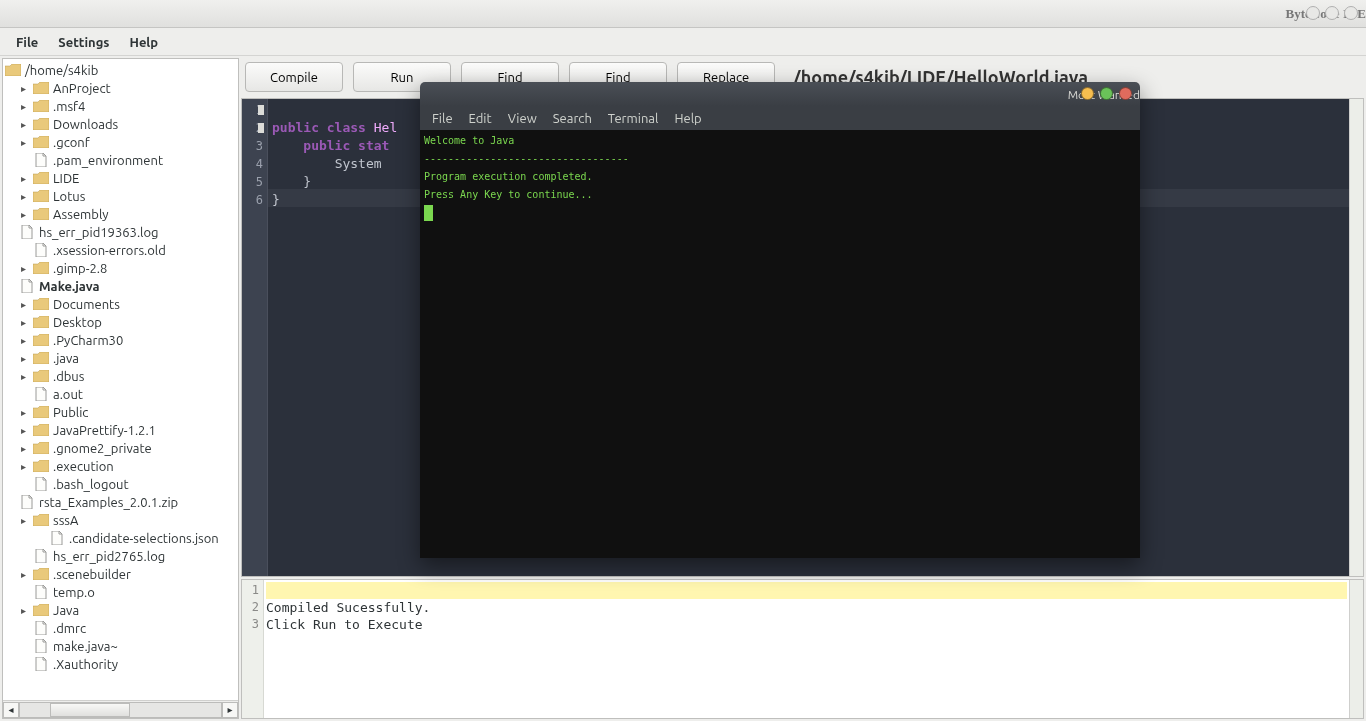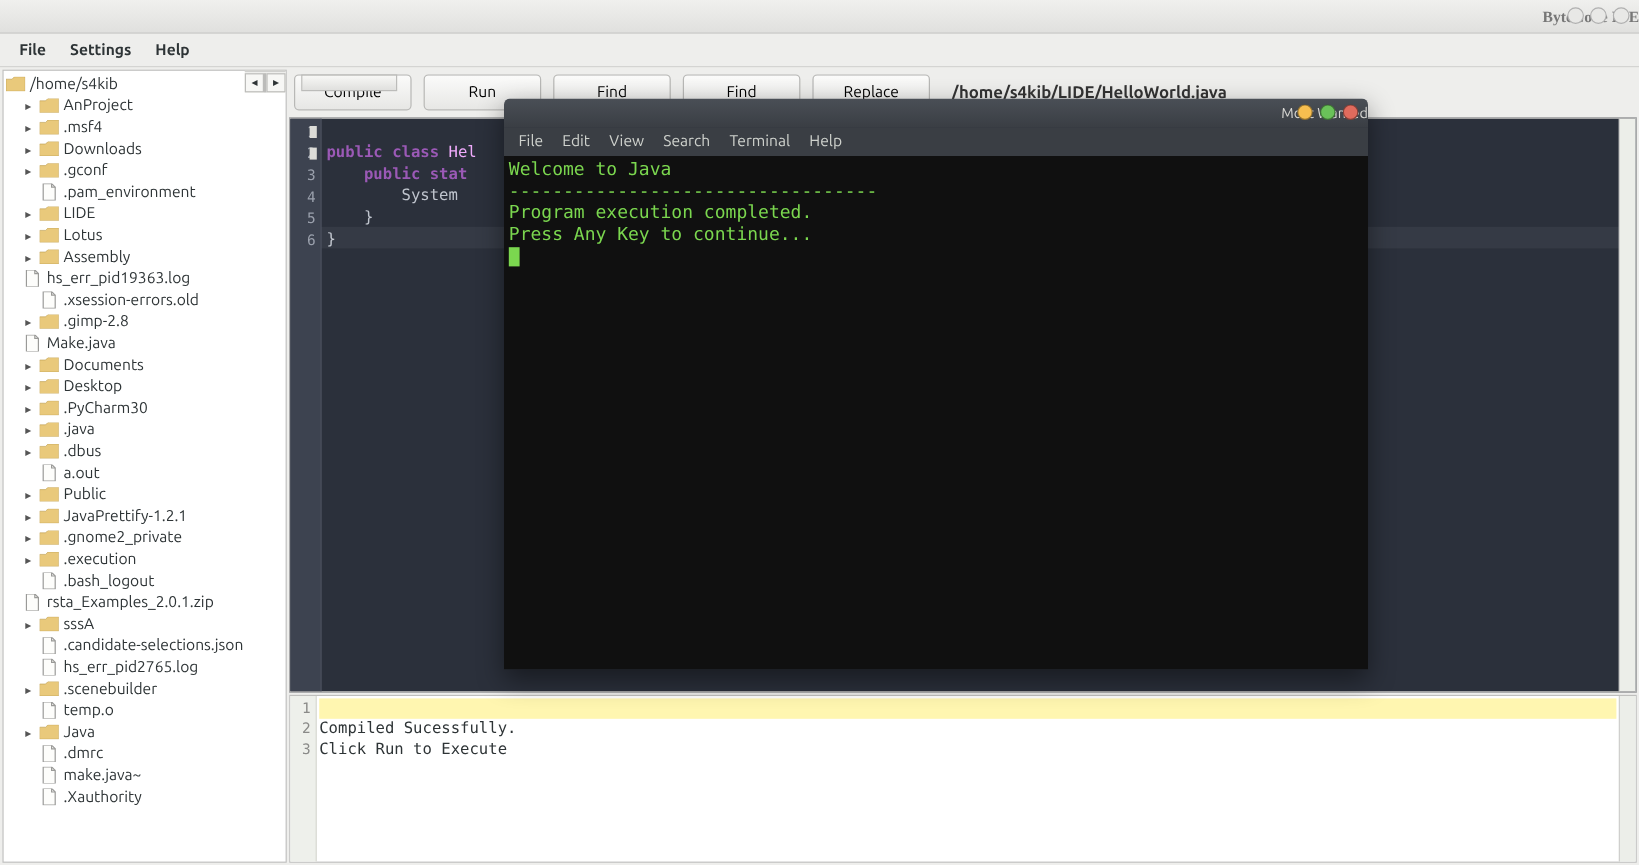--- a/index.html
+++ b/index.html
@@ -62,21 +62,21 @@
     height: calc(721px - 56px);
     position: relative;
   }
   
   .filetree-wrap {
     width: 237px;
     background: #fff;
     border: 1px solid #bfbfbd;
     margin: 2px;
     display: flex;
-    flex-direction: row;
+    flex-direction: column;
     position: relative;
   }
   .filetree {
     flex: 1;
     overflow: hidden;
     padding-top: 2px;
   }
   .filetree .node {
     display: flex;
     align-items: center;
@@ -138,21 +138,21 @@
     width: 98px; height: 30px;
     background: linear-gradient(to bottom, #fbfbfa, #e7e7e5);
     border: 1px solid #b8b8b6;
     border-radius: 4px;
     font-size: 13px;
     font-family: inherit;
     cursor: pointer;
   }
   .toolbar .path {
     margin-left: 8px;
-    font-size: 14px;
+    font-size: 18px;
     font-weight: bold;
     color: #333;
   }
   
   .editor-wrap {
     flex: 1;
     display: flex;
     background: #2b303b;
     border: 1px solid #bfbfbd;
     position: relative;
@@ -257,21 +257,21 @@
     display:flex; align-items:center;
     padding: 0 4px;
     font-size: 13px;
   }
   .term-menu span { padding: 0 8px; cursor:pointer; }
   .term-body {
     flex:1;
     background: #101010;
     color: #7bd74f;
     font-family: "DejaVu Sans Mono", monospace;
-    font-size: 15px;
+    font-size: 10px;
     line-height: 18px;
     padding: 2px 4px;
     white-space: pre;
     position: relative;
   }
   .term-cursor {
     display:inline-block; width:9px; height:16px; background:#7bd74f; vertical-align:middle;
   }
 </style>
 </head>
@@ -399,151 +399,151 @@
         </div>
         <div class="node" style="padding-left: 18px;">
           <span class="expander">▸</span>
           <span class="icon">
             <svg width="16" height="12" viewBox="0 0 16 12">
               <path d="M0 2 L5 2 L7 0 L16 0 L16 12 L0 12 Z" fill="#e9c97b" stroke="#b89a4d" stroke-width="0.5"></path>
             </svg>
           </span>
           <span class="label">.gimp-2.8</span>
         </div>
+        <div class="node" style=" font-weight: bold;">
+          <span class="expander"></span>
+          <span class="icon">
+            <svg width="12" height="14" viewBox="0 0 12 14">
+              <path d="M1 0 L8 0 L11 3 L11 14 L1 14 Z" fill="#fdfdfb" stroke="#9a9a98" stroke-width="1"></path>
+              <path d="M8 0 L8 3 L11 3" fill="none" stroke="#9a9a98" stroke-width="1"></path>
+            </svg>
+          </span>
+          <span class="label">Make.java</span>
+        </div>
+        <div class="node" style="padding-left: 18px;">
+          <span class="expander">▸</span>
+          <span class="icon">
+            <svg width="16" height="12" viewBox="0 0 16 12">
+              <path d="M0 2 L5 2 L7 0 L16 0 L16 12 L0 12 Z" fill="#e9c97b" stroke="#b89a4d" stroke-width="0.5"></path>
+            </svg>
+          </span>
+          <span class="label">Documents</span>
+        </div>
+        <div class="node" style="padding-left: 18px;">
+          <span class="expander">▸</span>
+          <span class="icon">
+            <svg width="16" height="12" viewBox="0 0 16 12">
+              <path d="M0 2 L5 2 L7 0 L16 0 L16 12 L0 12 Z" fill="#e9c97b" stroke="#b89a4d" stroke-width="0.5"></path>
+            </svg>
+          </span>
+          <span class="label">Desktop</span>
+        </div>
+        <div class="node" style="padding-left: 18px;">
+          <span class="expander">▸</span>
+          <span class="icon">
+            <svg width="16" height="12" viewBox="0 0 16 12">
+              <path d="M0 2 L5 2 L7 0 L16 0 L16 12 L0 12 Z" fill="#e9c97b" stroke="#b89a4d" stroke-width="0.5"></path>
+            </svg>
+          </span>
+          <span class="label">.PyCharm30</span>
+        </div>
+        <div class="node" style="padding-left: 18px;">
+          <span class="expander">▸</span>
+          <span class="icon">
+            <svg width="16" height="12" viewBox="0 0 16 12">
+              <path d="M0 2 L5 2 L7 0 L16 0 L16 12 L0 12 Z" fill="#e9c97b" stroke="#b89a4d" stroke-width="0.5"></path>
+            </svg>
+          </span>
+          <span class="label">.java</span>
+        </div>
+        <div class="node" style="padding-left: 18px;">
+          <span class="expander">▸</span>
+          <span class="icon">
+            <svg width="16" height="12" viewBox="0 0 16 12">
+              <path d="M0 2 L5 2 L7 0 L16 0 L16 12 L0 12 Z" fill="#e9c97b" stroke="#b89a4d" stroke-width="0.5"></path>
+            </svg>
+          </span>
+          <span class="label">.dbus</span>
+        </div>
+        <div class="node" style="padding-left: 18px;">
+          <span class="expander"></span>
+          <span class="icon">
+            <svg width="12" height="14" viewBox="0 0 12 14">
+              <path d="M1 0 L8 0 L11 3 L11 14 L1 14 Z" fill="#fdfdfb" stroke="#9a9a98" stroke-width="1"></path>
+              <path d="M8 0 L8 3 L11 3" fill="none" stroke="#9a9a98" stroke-width="1"></path>
+            </svg>
+          </span>
+          <span class="label">a.out</span>
+        </div>
+        <div class="node" style="padding-left: 18px;">
+          <span class="expander">▸</span>
+          <span class="icon">
+            <svg width="16" height="12" viewBox="0 0 16 12">
+              <path d="M0 2 L5 2 L7 0 L16 0 L16 12 L0 12 Z" fill="#e9c97b" stroke="#b89a4d" stroke-width="0.5"></path>
+            </svg>
+          </span>
+          <span class="label">Public</span>
+        </div>
+        <div class="node" style="padding-left: 18px;">
+          <span class="expander">▸</span>
+          <span class="icon">
+            <svg width="16" height="12" viewBox="0 0 16 12">
+              <path d="M0 2 L5 2 L7 0 L16 0 L16 12 L0 12 Z" fill="#e9c97b" stroke="#b89a4d" stroke-width="0.5"></path>
+            </svg>
+          </span>
+          <span class="label">JavaPrettify-1.2.1</span>
+        </div>
+        <div class="node" style="padding-left: 18px;">
+          <span class="expander">▸</span>
+          <span class="icon">
+            <svg width="16" height="12" viewBox="0 0 16 12">
+              <path d="M0 2 L5 2 L7 0 L16 0 L16 12 L0 12 Z" fill="#e9c97b" stroke="#b89a4d" stroke-width="0.5"></path>
+            </svg>
+          </span>
+          <span class="label">.gnome2_private</span>
+        </div>
+        <div class="node" style="padding-left: 18px;">
+          <span class="expander">▸</span>
+          <span class="icon">
+            <svg width="16" height="12" viewBox="0 0 16 12">
+              <path d="M0 2 L5 2 L7 0 L16 0 L16 12 L0 12 Z" fill="#e9c97b" stroke="#b89a4d" stroke-width="0.5"></path>
+            </svg>
+          </span>
+          <span class="label">.execution</span>
+        </div>
+        <div class="node" style="padding-left: 18px;">
+          <span class="expander"></span>
+          <span class="icon">
+            <svg width="12" height="14" viewBox="0 0 12 14">
+              <path d="M1 0 L8 0 L11 3 L11 14 L1 14 Z" fill="#fdfdfb" stroke="#9a9a98" stroke-width="1"></path>
+              <path d="M8 0 L8 3 L11 3" fill="none" stroke="#9a9a98" stroke-width="1"></path>
+            </svg>
+          </span>
+          <span class="label">.bash_logout</span>
+        </div>
         <div class="node" style="">
           <span class="expander"></span>
           <span class="icon">
             <svg width="12" height="14" viewBox="0 0 12 14">
               <path d="M1 0 L8 0 L11 3 L11 14 L1 14 Z" fill="#fdfdfb" stroke="#9a9a98" stroke-width="1"></path>
               <path d="M8 0 L8 3 L11 3" fill="none" stroke="#9a9a98" stroke-width="1"></path>
             </svg>
           </span>
-          <span class="label">Make.java</span>
-        </div>
-        <div class="node" style="padding-left: 18px;">
-          <span class="expander">▸</span>
-          <span class="icon">
-            <svg width="16" height="12" viewBox="0 0 16 12">
-              <path d="M0 2 L5 2 L7 0 L16 0 L16 12 L0 12 Z" fill="#e9c97b" stroke="#b89a4d" stroke-width="0.5"></path>
-            </svg>
-          </span>
-          <span class="label">Documents</span>
-        </div>
-        <div class="node" style="padding-left: 18px;">
-          <span class="expander">▸</span>
-          <span class="icon">
-            <svg width="16" height="12" viewBox="0 0 16 12">
-              <path d="M0 2 L5 2 L7 0 L16 0 L16 12 L0 12 Z" fill="#e9c97b" stroke="#b89a4d" stroke-width="0.5"></path>
-            </svg>
-          </span>
-          <span class="label">Desktop</span>
-        </div>
-        <div class="node" style="padding-left: 18px;">
-          <span class="expander">▸</span>
-          <span class="icon">
-            <svg width="16" height="12" viewBox="0 0 16 12">
-              <path d="M0 2 L5 2 L7 0 L16 0 L16 12 L0 12 Z" fill="#e9c97b" stroke="#b89a4d" stroke-width="0.5"></path>
-            </svg>
-          </span>
-          <span class="label">.PyCharm30</span>
-        </div>
-        <div class="node" style="padding-left: 18px;">
-          <span class="expander">▸</span>
-          <span class="icon">
-            <svg width="16" height="12" viewBox="0 0 16 12">
-              <path d="M0 2 L5 2 L7 0 L16 0 L16 12 L0 12 Z" fill="#e9c97b" stroke="#b89a4d" stroke-width="0.5"></path>
-            </svg>
-          </span>
-          <span class="label">.java</span>
-        </div>
-        <div class="node" style="padding-left: 18px;">
-          <span class="expander">▸</span>
-          <span class="icon">
-            <svg width="16" height="12" viewBox="0 0 16 12">
-              <path d="M0 2 L5 2 L7 0 L16 0 L16 12 L0 12 Z" fill="#e9c97b" stroke="#b89a4d" stroke-width="0.5"></path>
-            </svg>
-          </span>
-          <span class="label">.dbus</span>
-        </div>
-        <div class="node" style="padding-left: 18px;">
-          <span class="expander"></span>
-          <span class="icon">
-            <svg width="12" height="14" viewBox="0 0 12 14">
-              <path d="M1 0 L8 0 L11 3 L11 14 L1 14 Z" fill="#fdfdfb" stroke="#9a9a98" stroke-width="1"></path>
-              <path d="M8 0 L8 3 L11 3" fill="none" stroke="#9a9a98" stroke-width="1"></path>
-            </svg>
-          </span>
-          <span class="label">a.out</span>
-        </div>
-        <div class="node" style="padding-left: 18px;">
-          <span class="expander">▸</span>
-          <span class="icon">
-            <svg width="16" height="12" viewBox="0 0 16 12">
-              <path d="M0 2 L5 2 L7 0 L16 0 L16 12 L0 12 Z" fill="#e9c97b" stroke="#b89a4d" stroke-width="0.5"></path>
-            </svg>
-          </span>
-          <span class="label">Public</span>
-        </div>
-        <div class="node" style="padding-left: 18px;">
-          <span class="expander">▸</span>
-          <span class="icon">
-            <svg width="16" height="12" viewBox="0 0 16 12">
-              <path d="M0 2 L5 2 L7 0 L16 0 L16 12 L0 12 Z" fill="#e9c97b" stroke="#b89a4d" stroke-width="0.5"></path>
-            </svg>
-          </span>
-          <span class="label">JavaPrettify-1.2.1</span>
-        </div>
-        <div class="node" style="padding-left: 18px;">
-          <span class="expander">▸</span>
-          <span class="icon">
-            <svg width="16" height="12" viewBox="0 0 16 12">
-              <path d="M0 2 L5 2 L7 0 L16 0 L16 12 L0 12 Z" fill="#e9c97b" stroke="#b89a4d" stroke-width="0.5"></path>
-            </svg>
-          </span>
-          <span class="label">.gnome2_private</span>
-        </div>
-        <div class="node" style="padding-left: 18px;">
-          <span class="expander">▸</span>
-          <span class="icon">
-            <svg width="16" height="12" viewBox="0 0 16 12">
-              <path d="M0 2 L5 2 L7 0 L16 0 L16 12 L0 12 Z" fill="#e9c97b" stroke="#b89a4d" stroke-width="0.5"></path>
-            </svg>
-          </span>
-          <span class="label">.execution</span>
-        </div>
-        <div class="node" style="padding-left: 18px;">
-          <span class="expander"></span>
-          <span class="icon">
-            <svg width="12" height="14" viewBox="0 0 12 14">
-              <path d="M1 0 L8 0 L11 3 L11 14 L1 14 Z" fill="#fdfdfb" stroke="#9a9a98" stroke-width="1"></path>
-              <path d="M8 0 L8 3 L11 3" fill="none" stroke="#9a9a98" stroke-width="1"></path>
-            </svg>
-          </span>
-          <span class="label">.bash_logout</span>
-        </div>
-        <div class="node" style="">
-          <span class="expander"></span>
-          <span class="icon">
-            <svg width="12" height="14" viewBox="0 0 12 14">
-              <path d="M1 0 L8 0 L11 3 L11 14 L1 14 Z" fill="#fdfdfb" stroke="#9a9a98" stroke-width="1"></path>
-              <path d="M8 0 L8 3 L11 3" fill="none" stroke="#9a9a98" stroke-width="1"></path>
-            </svg>
-          </span>
           <span class="label">rsta_Examples_2.0.1.zip</span>
         </div>
         <div class="node" style="padding-left: 18px;">
           <span class="expander">▸</span>
           <span class="icon">
             <svg width="16" height="12" viewBox="0 0 16 12">
               <path d="M0 2 L5 2 L7 0 L16 0 L16 12 L0 12 Z" fill="#e9c97b" stroke="#b89a4d" stroke-width="0.5"></path>
             </svg>
           </span>
           <span class="label">sssA</span>
         </div>
-        <div class="node" style="padding-left: 18px;">
+        <div class="node" style="padding-left: 34px;">
           <span class="expander"></span>
           <span class="icon">
             <svg width="12" height="14" viewBox="0 0 12 14">
               <path d="M1 0 L8 0 L11 3 L11 14 L1 14 Z" fill="#fdfdfb" stroke="#9a9a98" stroke-width="1"></path>
               <path d="M8 0 L8 3 L11 3" fill="none" stroke="#9a9a98" stroke-width="1"></path>
             </svg>
           </span>
           <span class="label">.candidate-selections.json</span>
         </div>
         <div class="node" style="padding-left: 18px;">

